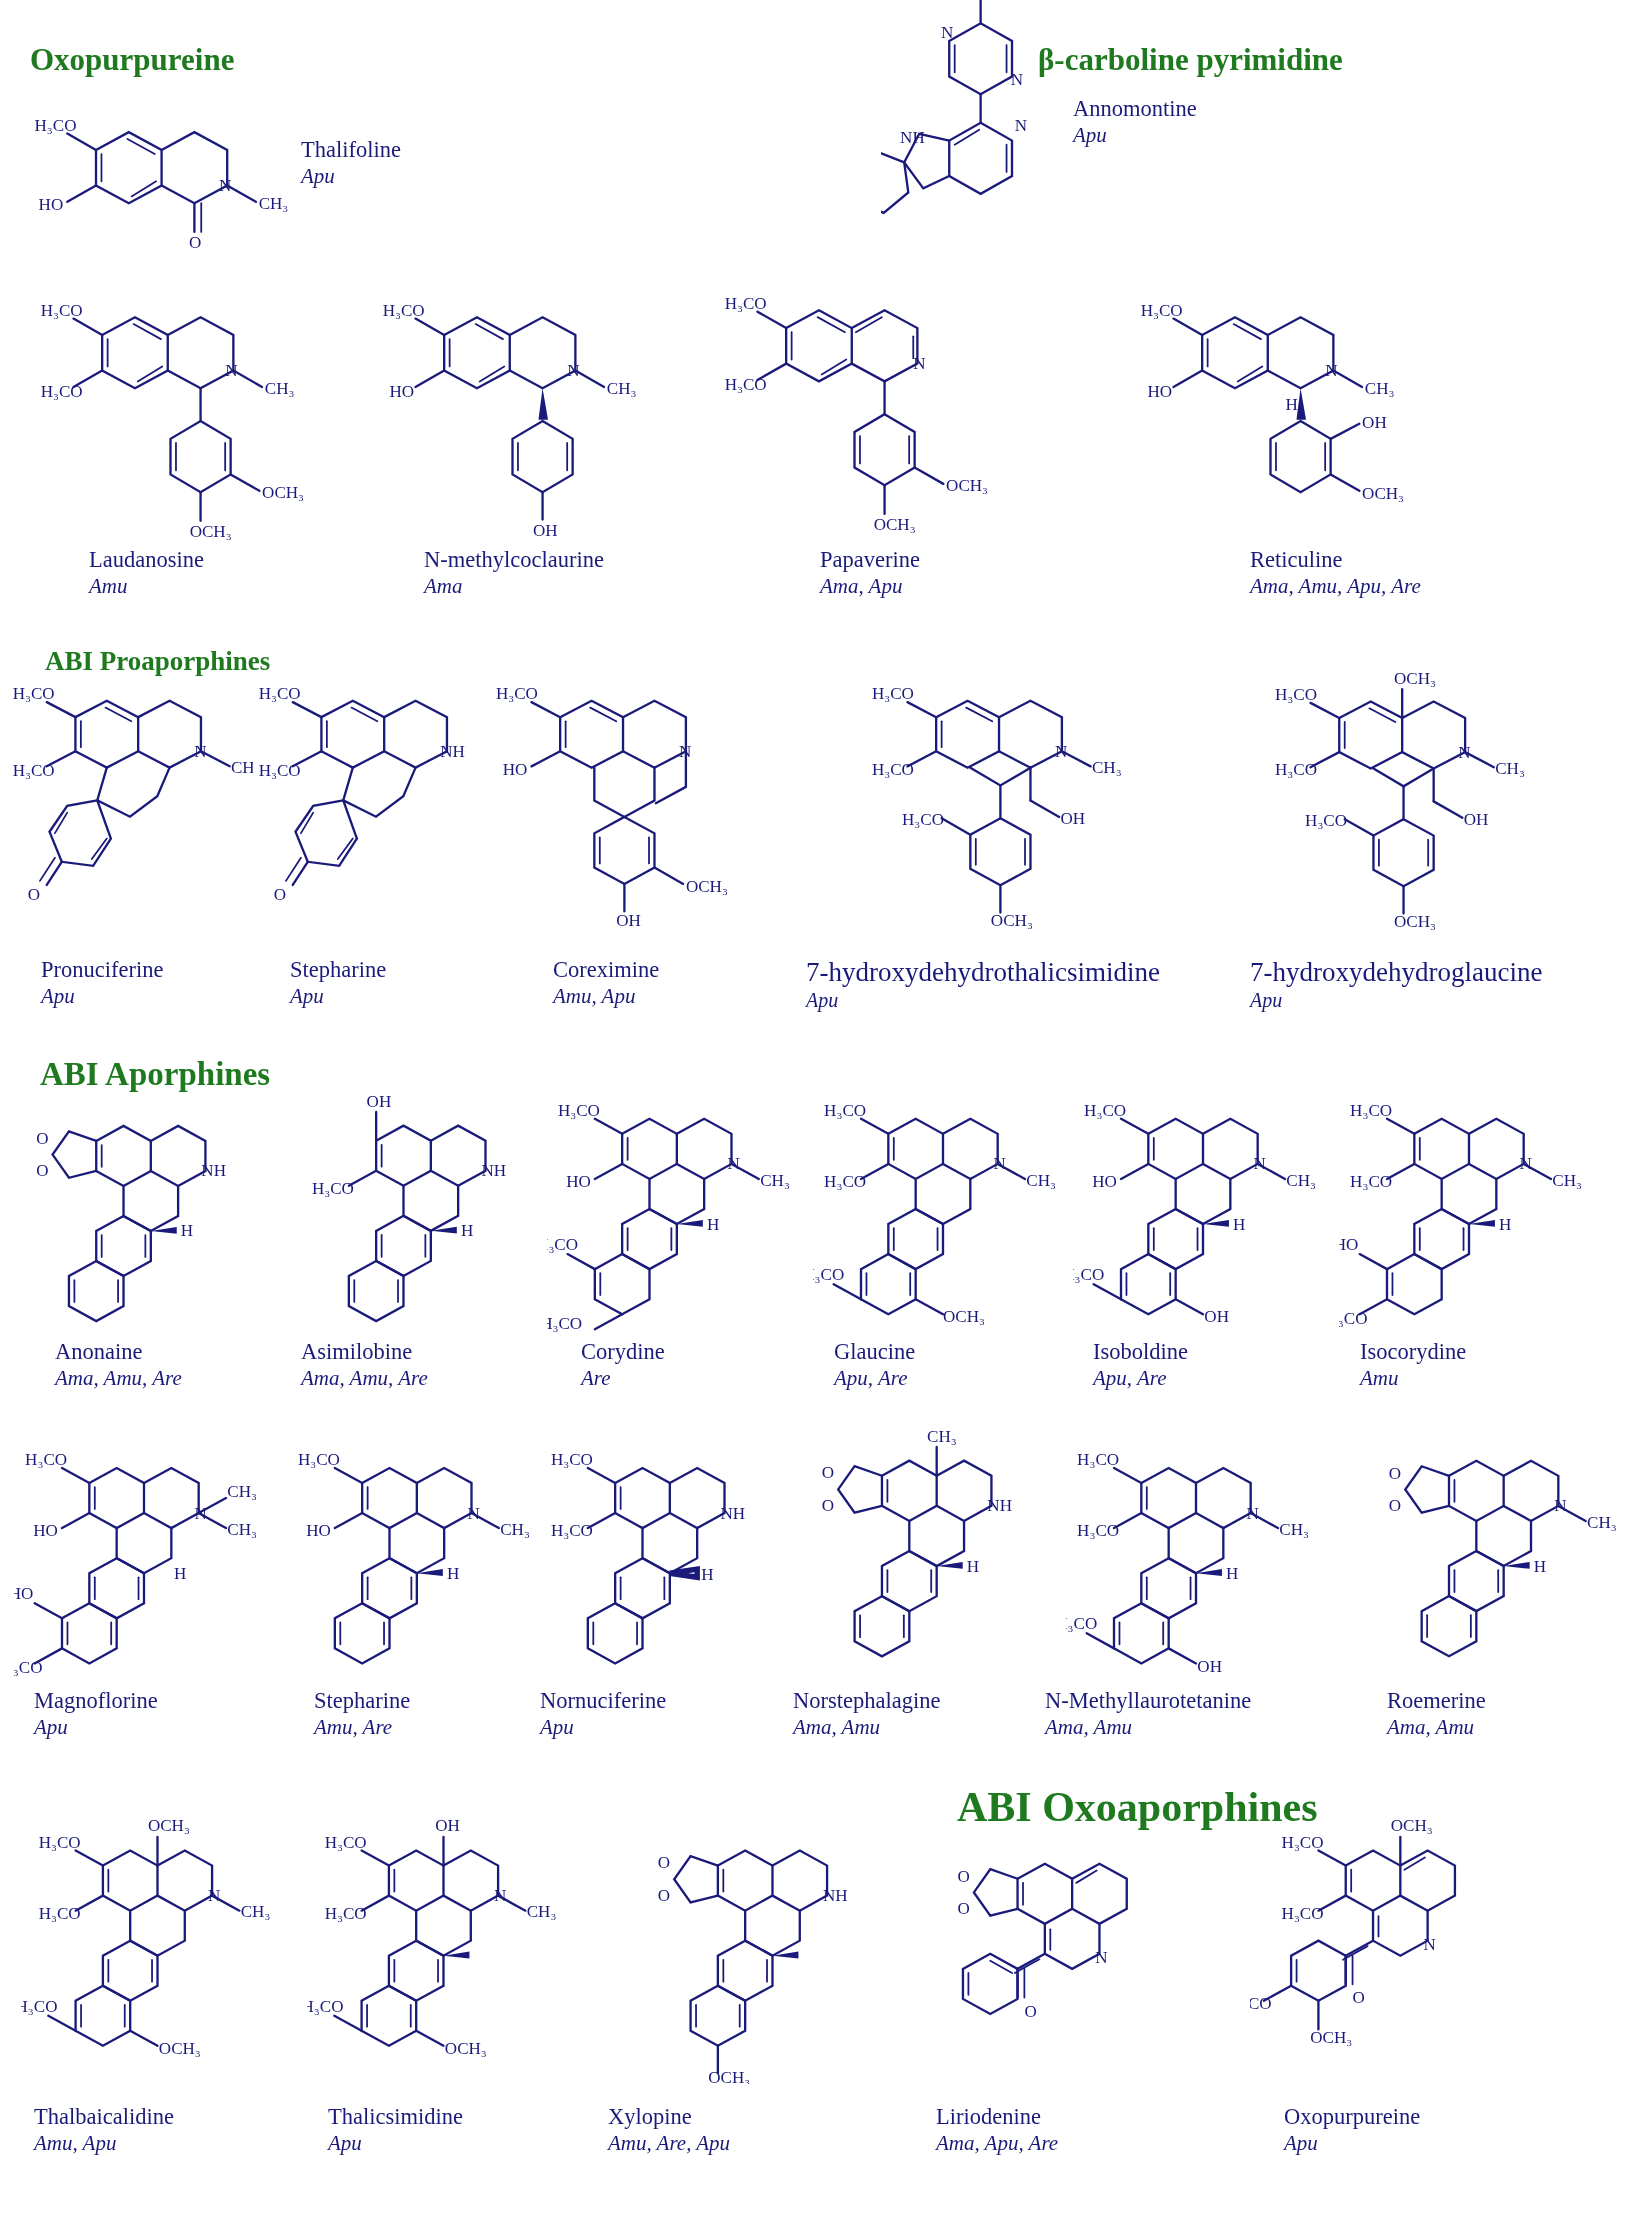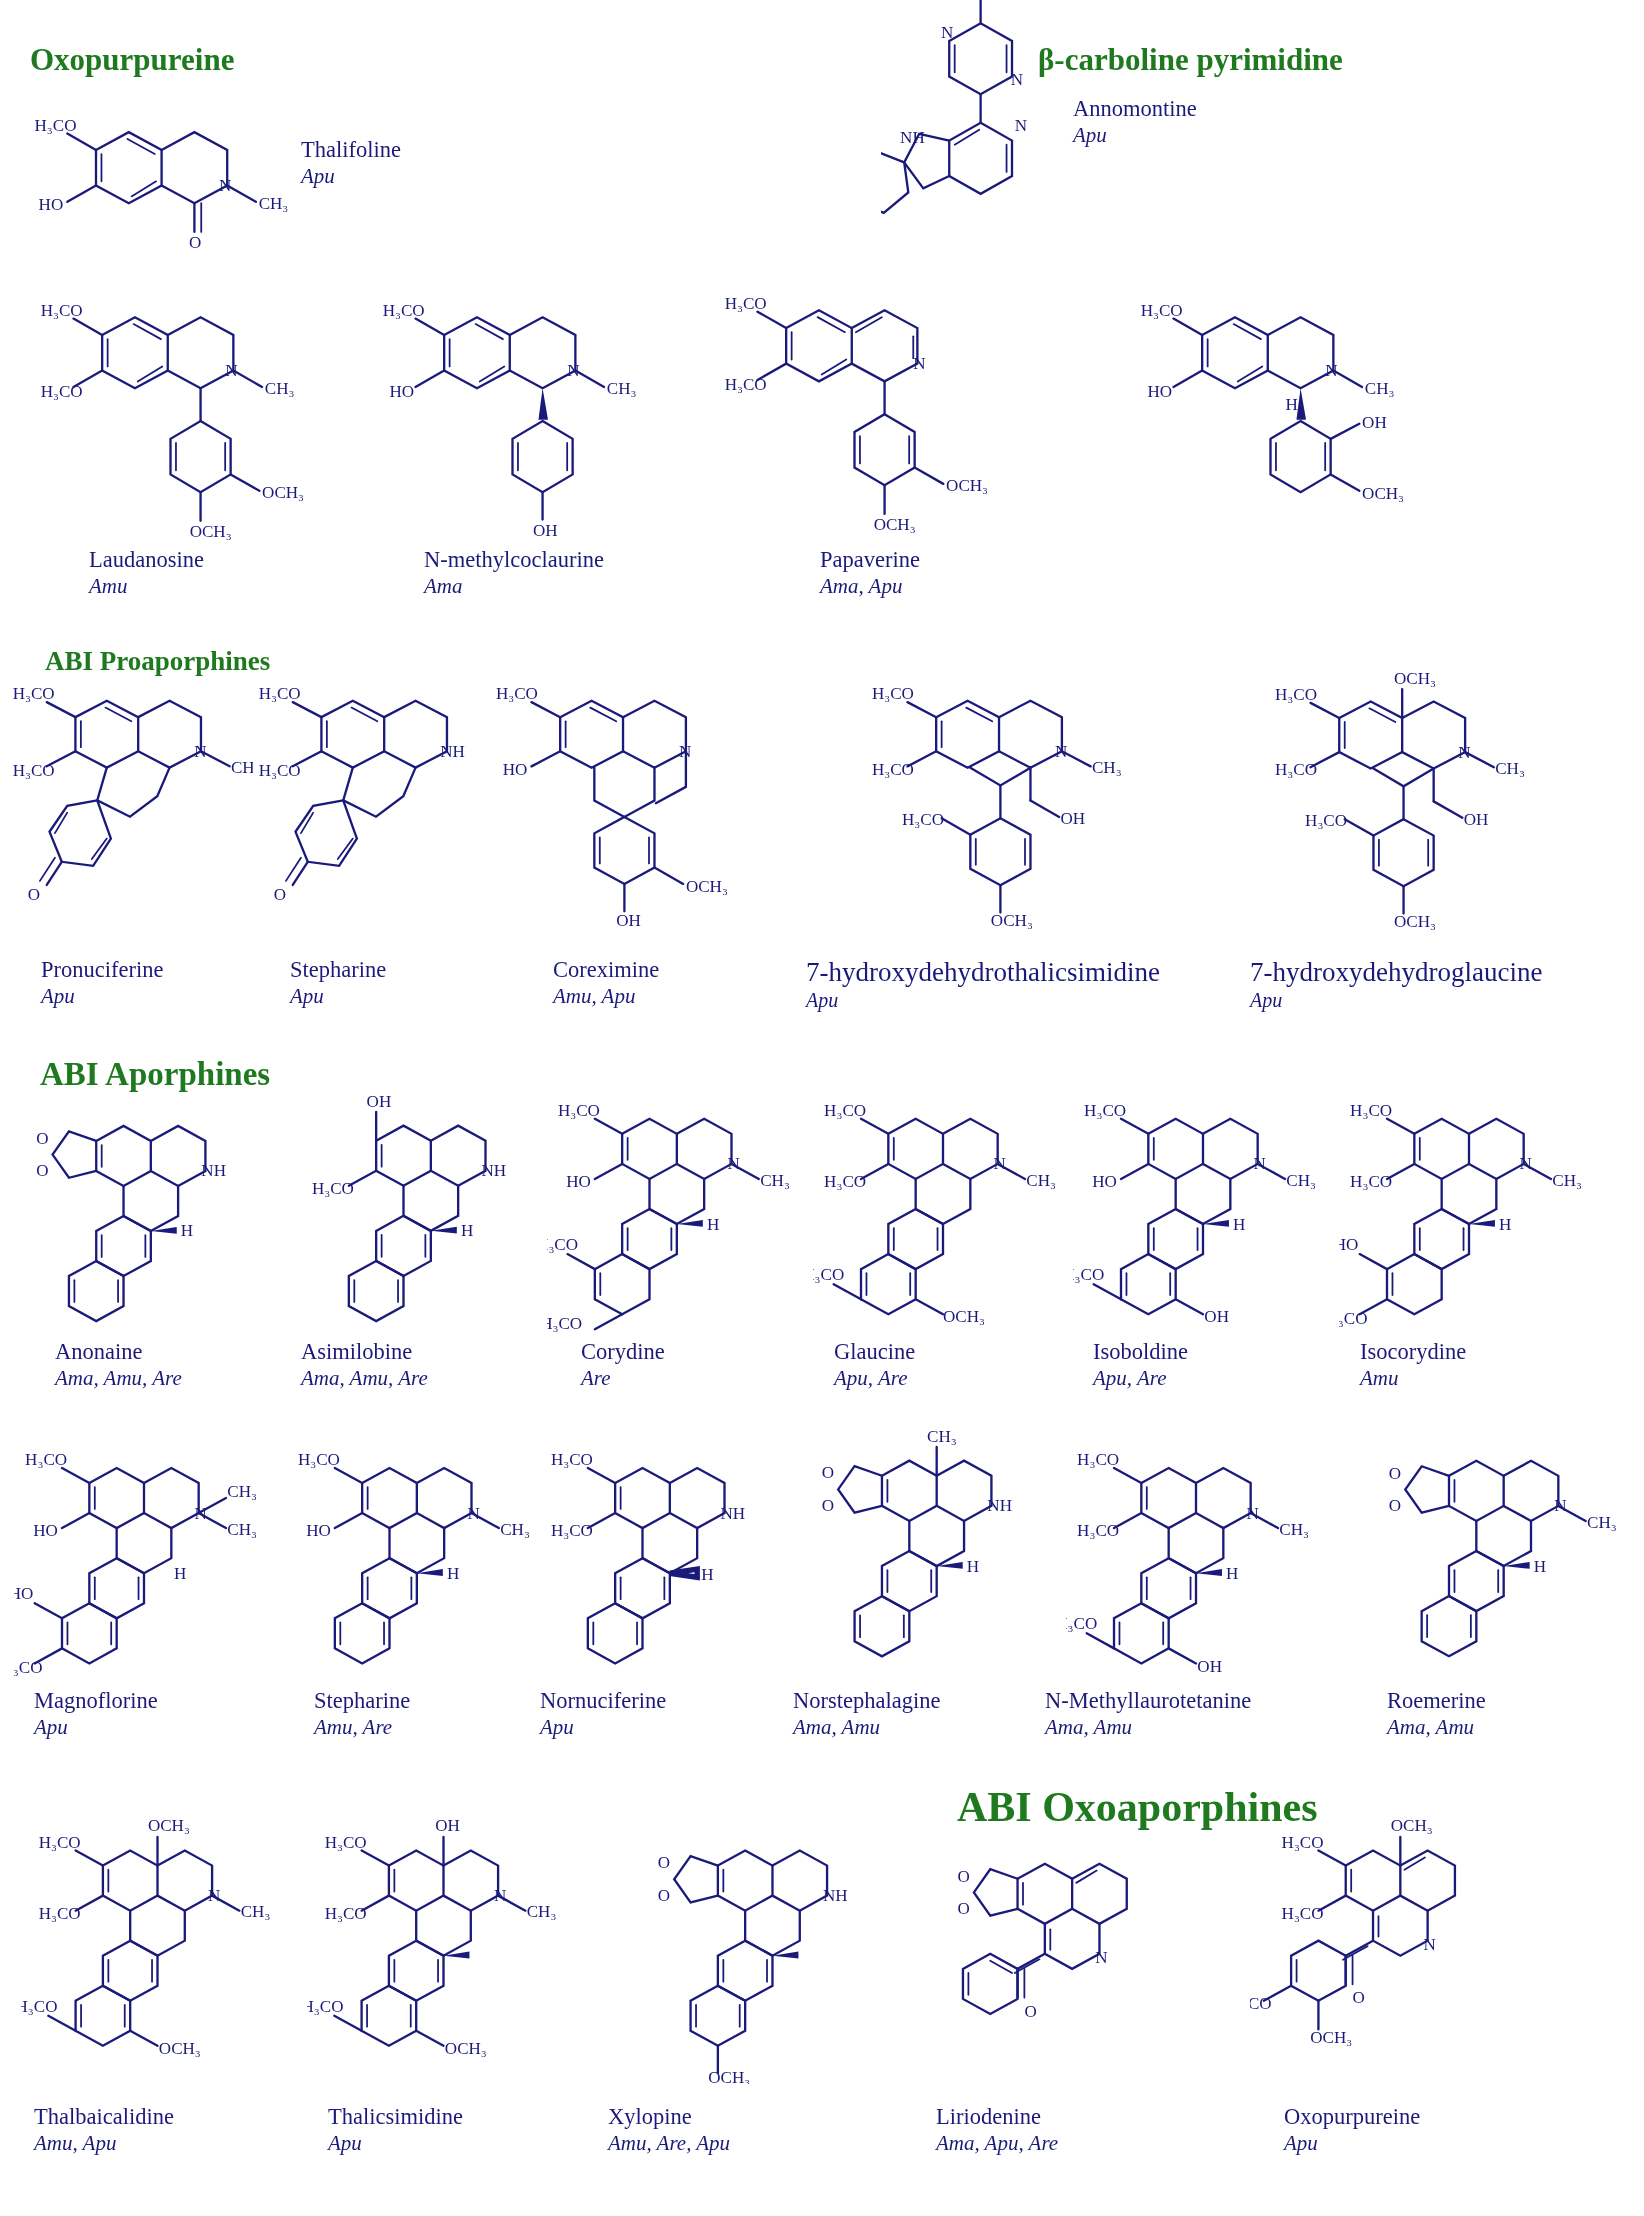--- a/index.html
+++ b/index.html
@@ -245,20 +245,24 @@
       <line class="bond" x1="298" y1="212" x2="340" y2="190"></line>
       <line class="bond" x1="298" y1="264" x2="340" y2="288"></line>
       <text class="atom" x="20" y="32">H₃CO</text>
       <text class="atom" x="30" y="150">HO</text>
       <text class="atom" x="290" y="120">N</text>
       <text class="atom" x="348" y="146">CH₃</text>
       <text class="atom" x="232" y="170">H</text>
       <text class="atom" x="344" y="196">OH</text>
       <text class="atom" x="344" y="300">OCH₃</text>
     </svg>
+  </div>
+  <div class="cap" style="left:1250px; top:547px; width:369px;">
+    <span class="name">Reticuline</span>
+    <span class="src">Ama, Amu, Apu, Are</span>
   </div>
 
   <div class="struct" style="left:6.8px; top:683px;">
     <svg width="246" height="232" viewBox="0 0 360 340">
       <polygon class="bond" points="100,50 146,26 192,50 192,100 146,124 100,100"></polygon>
       <line class="bond-thin" x1="108" y1="56" x2="108" y2="94"></line>
       <line class="bond-thin" x1="144" y1="36" x2="182" y2="56"></line>
       <polyline class="bond" points="192,50 238,26 284,50 284,100 238,124 192,100"></polyline>
       <line class="bond" x1="100" y1="50" x2="58" y2="28"></line>
       <line class="bond" x1="100" y1="100" x2="58" y2="122"></line>

